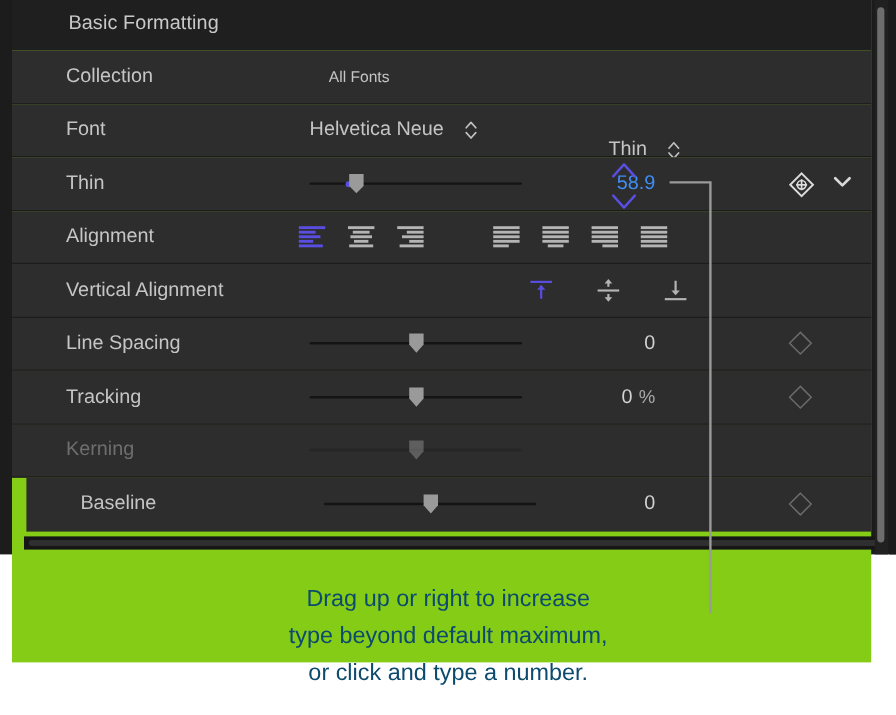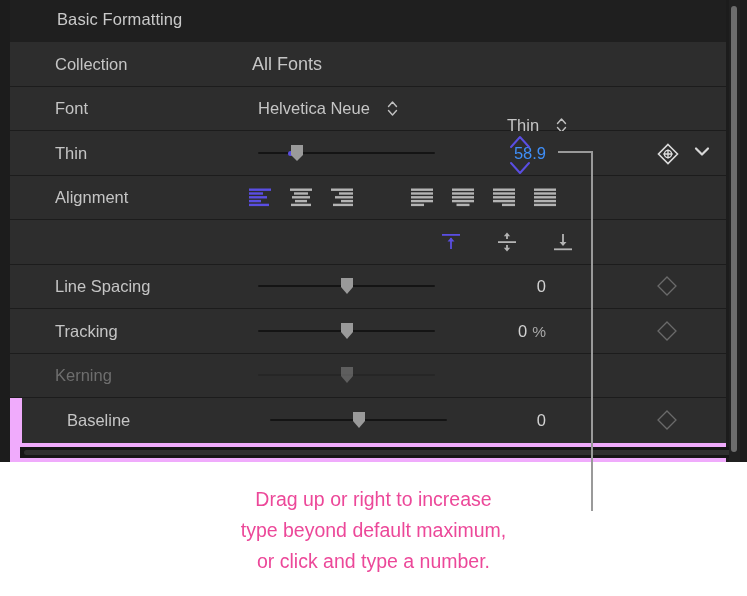--- a/index.html
+++ b/index.html
@@ -20,22 +20,22 @@
     position: absolute;
     left: 0; top: 0;
     width: 747px;
     height: 462px;
     background: #1c1c1c;
   }
   #panel-body {
     position: absolute;
     left: 10px; top: 0;
     width: 716px;
-    height: 462px;
-    background: #f0abfc;
+    height: 552px;
+    background: #84cc16;
   }
 
   .panel-header {
     position: absolute;
     left: 0; top: 0;
     width: 716px; height: 42px;
     background: #1f1f1f;
   }
   .panel-header .title {
     position: absolute;
@@ -66,24 +66,24 @@
     transform: translateY(-50%);
     font-size: 16.5px;
     color: #c5c5c5;
     white-space: nowrap;
   }
   .row.disabled .label { color: #6e6e6e; }
 
   
   .mid-text {
     position: absolute;
-    left: 242px;
-    top: 50%;
-    transform: translateY(-50%);
-    font-size: 18px;
+    left: 264px;
+    top: 50%;
+    transform: translateY(-50%);
+    font-size: 13px;
     color: #c5c5c5;
     white-space: nowrap;
   }
   .combo {
     position: absolute;
     top: 50%;
     transform: translateY(-50%);
     display: flex;
     align-items: center;
     gap: 17px;
@@ -232,21 +232,21 @@
     width: 747px; height: 596px;
     pointer-events: none;
   }
   #caption {
     position: absolute;
     left: 0; top: 484px;
     width: 747px;
     text-align: center;
     font-size: 19.5px;
     line-height: 31px;
-    color: #ec4899;
+    color: #0c4a6e;
   }
   #caption .line { display: block; }
 </style>
 </head>
 <body>
 
 <div id="inspector">
   <div id="panel-body">
 
     <div class="panel-header">
@@ -367,20 +367,21 @@
                 <rect x="2.0" y="1.5" width="22" height="2.4" fill="#b4b4b4"></rect>
                 <rect x="2.0" y="5.3" width="22" height="2.4" fill="#b4b4b4"></rect>
                 <rect x="2.0" y="9.1" width="22" height="2.4" fill="#b4b4b4"></rect>
                 <rect x="2.0" y="12.9" width="22" height="2.4" fill="#b4b4b4"></rect>
                 <rect x="2.0" y="16.7" width="22" height="2.4" fill="#b4b4b4"></rect>
               </svg>
             </div>
           </div>
         </div>
         <div class="row">
+          <div class="label">Vertical Alignment</div>
           <div class="align-group vert">
             <div class="align-btn">
               <svg width="24" height="22" viewBox="0 0 24 22">
                 <rect x="3" y="3" width="18" height="1.8" fill="#5a4ee2"></rect>
                 <path d="M12 18 L12 7" stroke="#5a4ee2" stroke-width="1.8"></path>
                 <path d="M8.5 10.5 L12 6.5 L15.5 10.5 Z" fill="#5a4ee2"></path>
               </svg>
             </div>
             <div class="align-btn">
               <svg width="24" height="22" viewBox="0 0 24 22">

